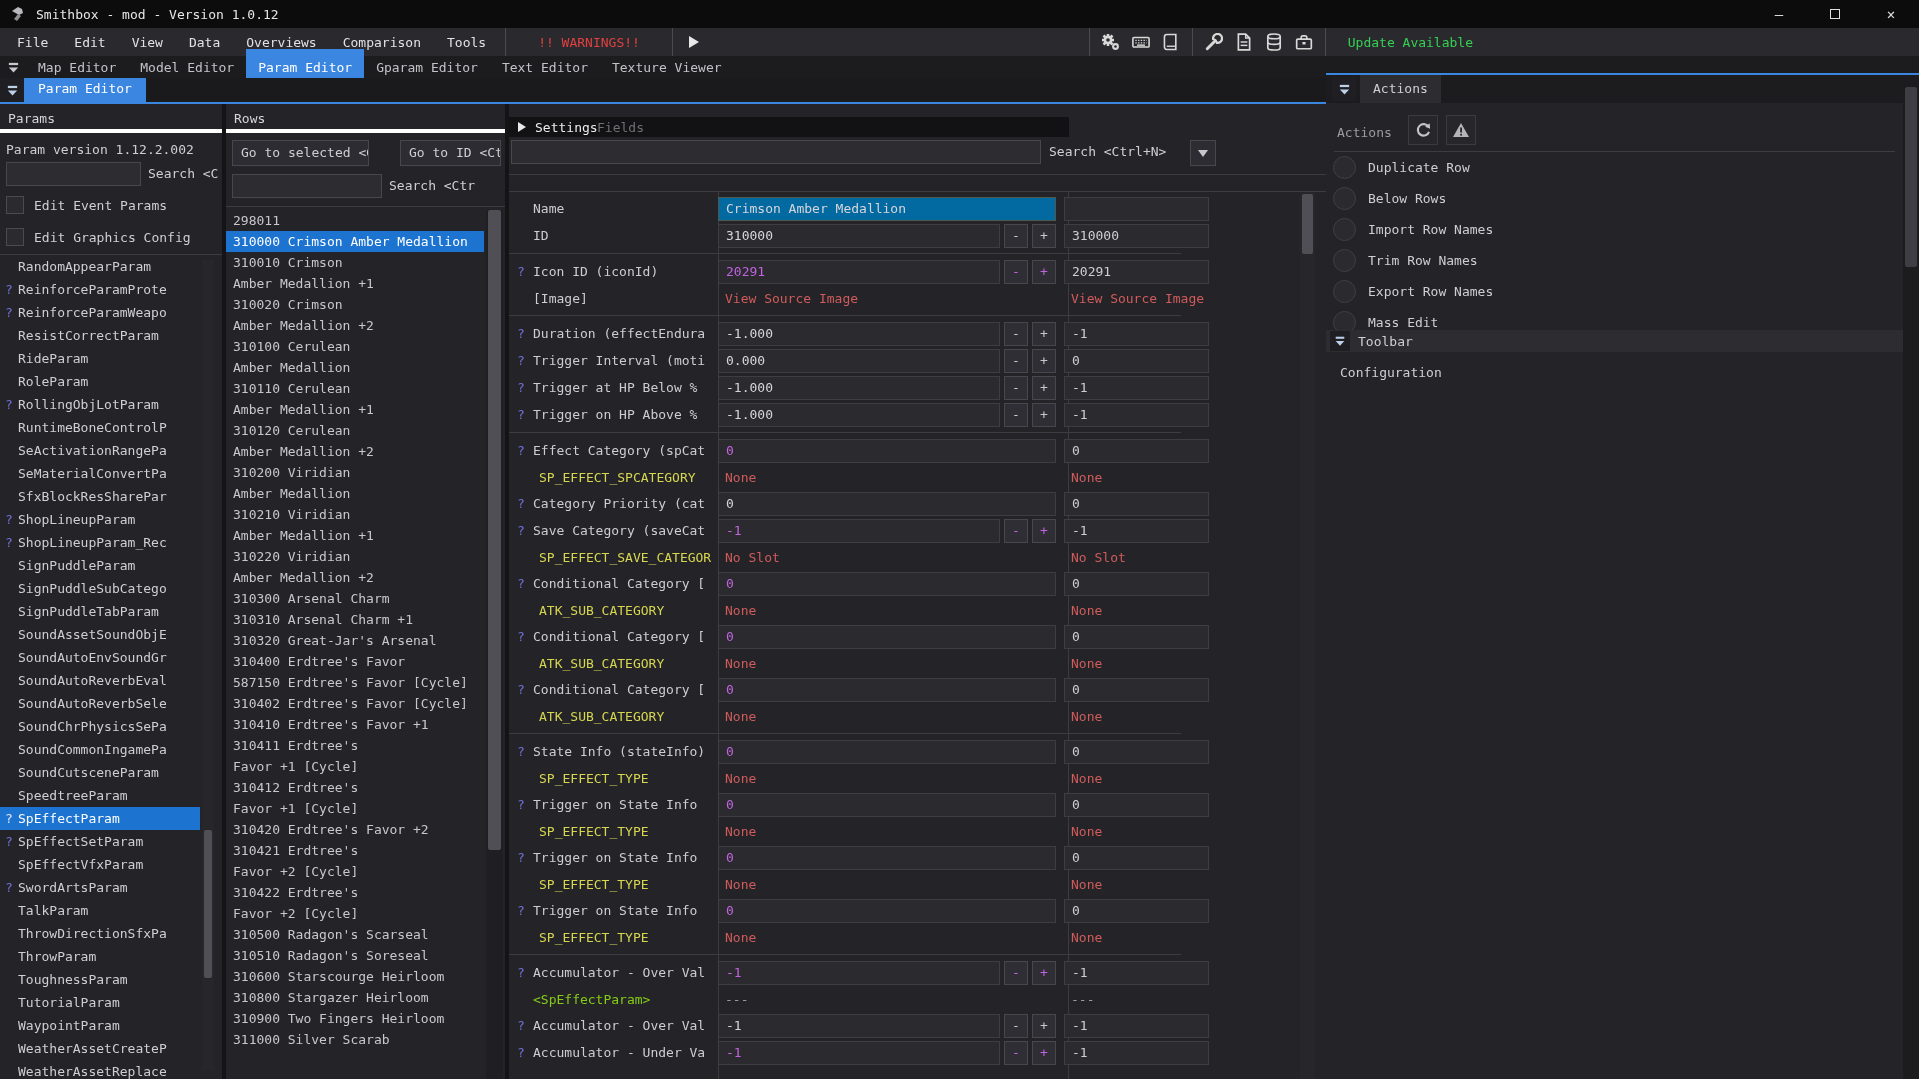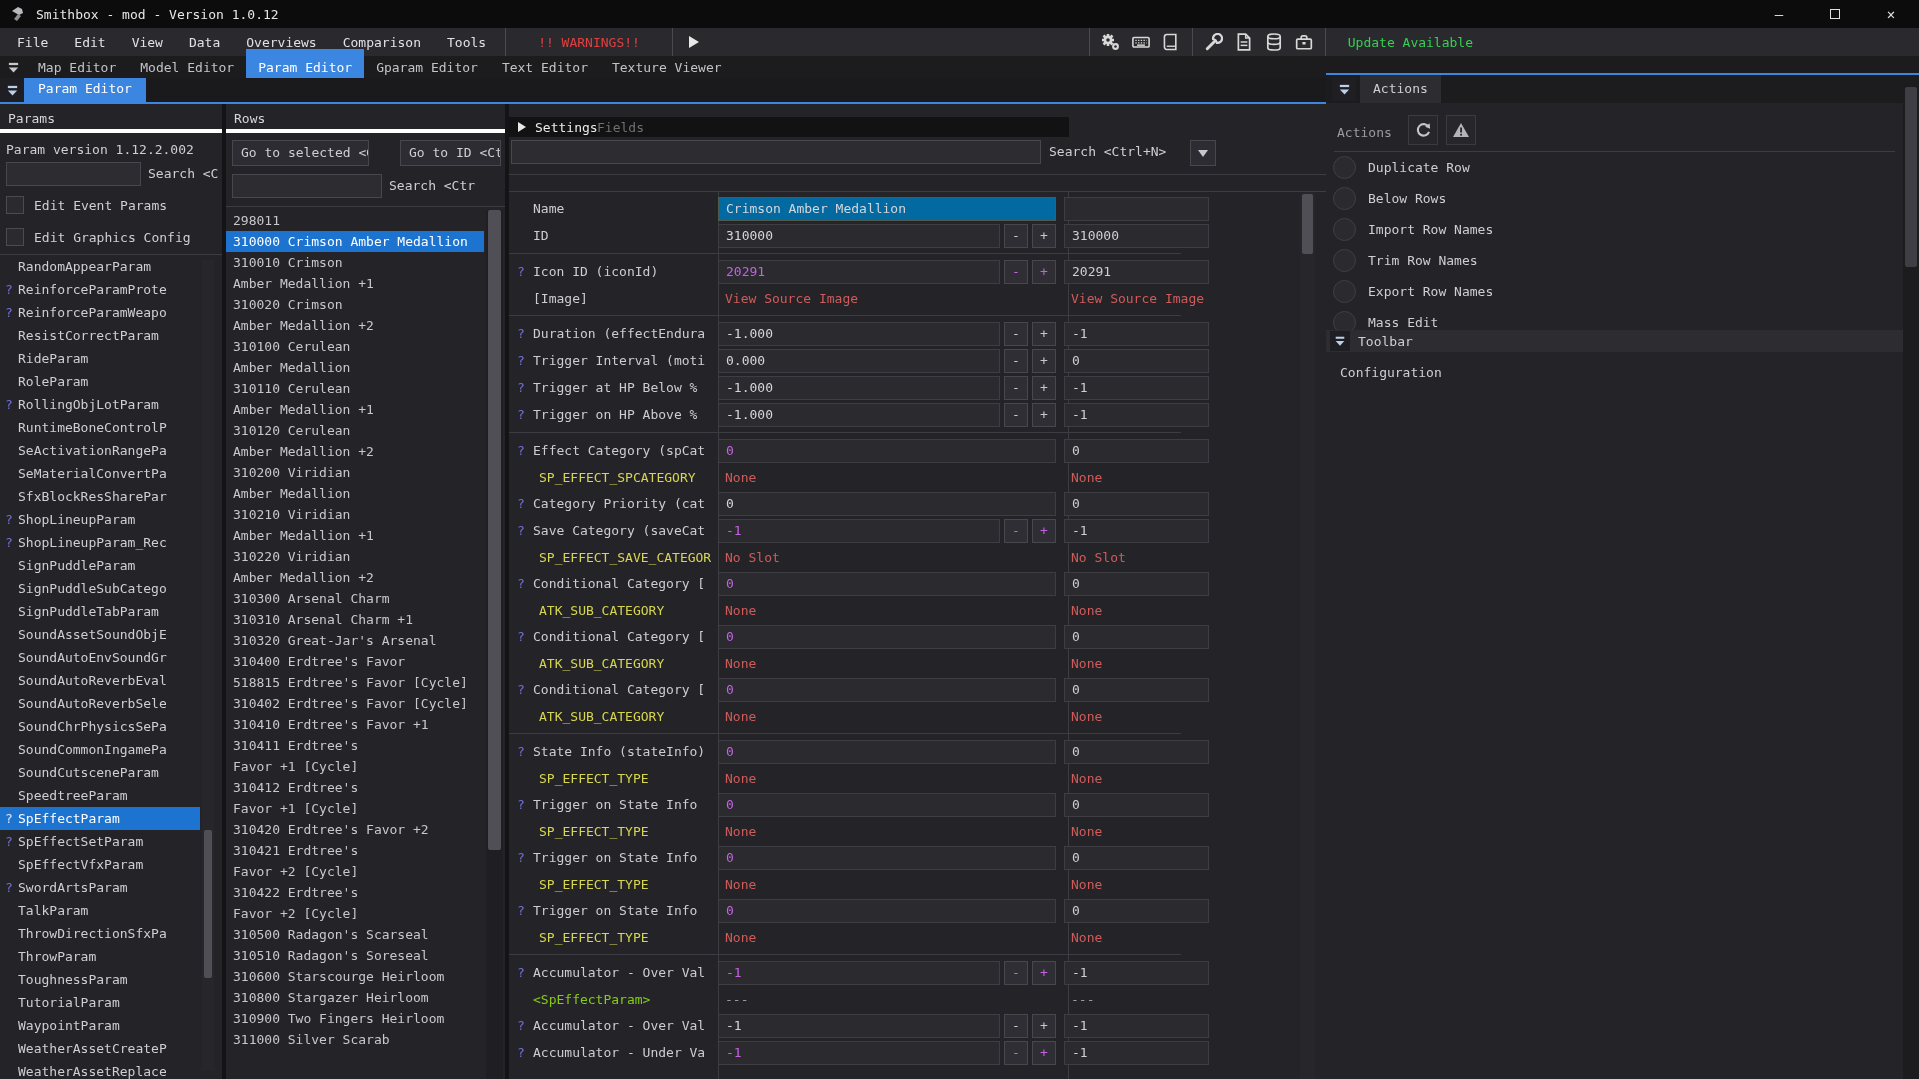--- a/index.html
+++ b/index.html
@@ -445,21 +445,21 @@
         <div class="rlist-item">
           <div>310310 Arsenal Charm +1</div>
         </div>
         <div class="rlist-item">
           <div>310320 Great-Jar's Arsenal</div>
         </div>
         <div class="rlist-item">
           <div>310400 Erdtree's Favor</div>
         </div>
         <div class="rlist-item">
-          <div>518815 Erdtree's Favor [Cycle]</div>
+          <div>587150 Erdtree's Favor [Cycle]</div>
         </div>
         <div class="rlist-item">
           <div>310402 Erdtree's Favor [Cycle]</div>
         </div>
         <div class="rlist-item">
           <div>310410 Erdtree's Favor +1</div>
         </div>
         <div class="rlist-item">
           <div>310411 Erdtree's</div>
           <div> Favor +1 [Cycle]</div>

